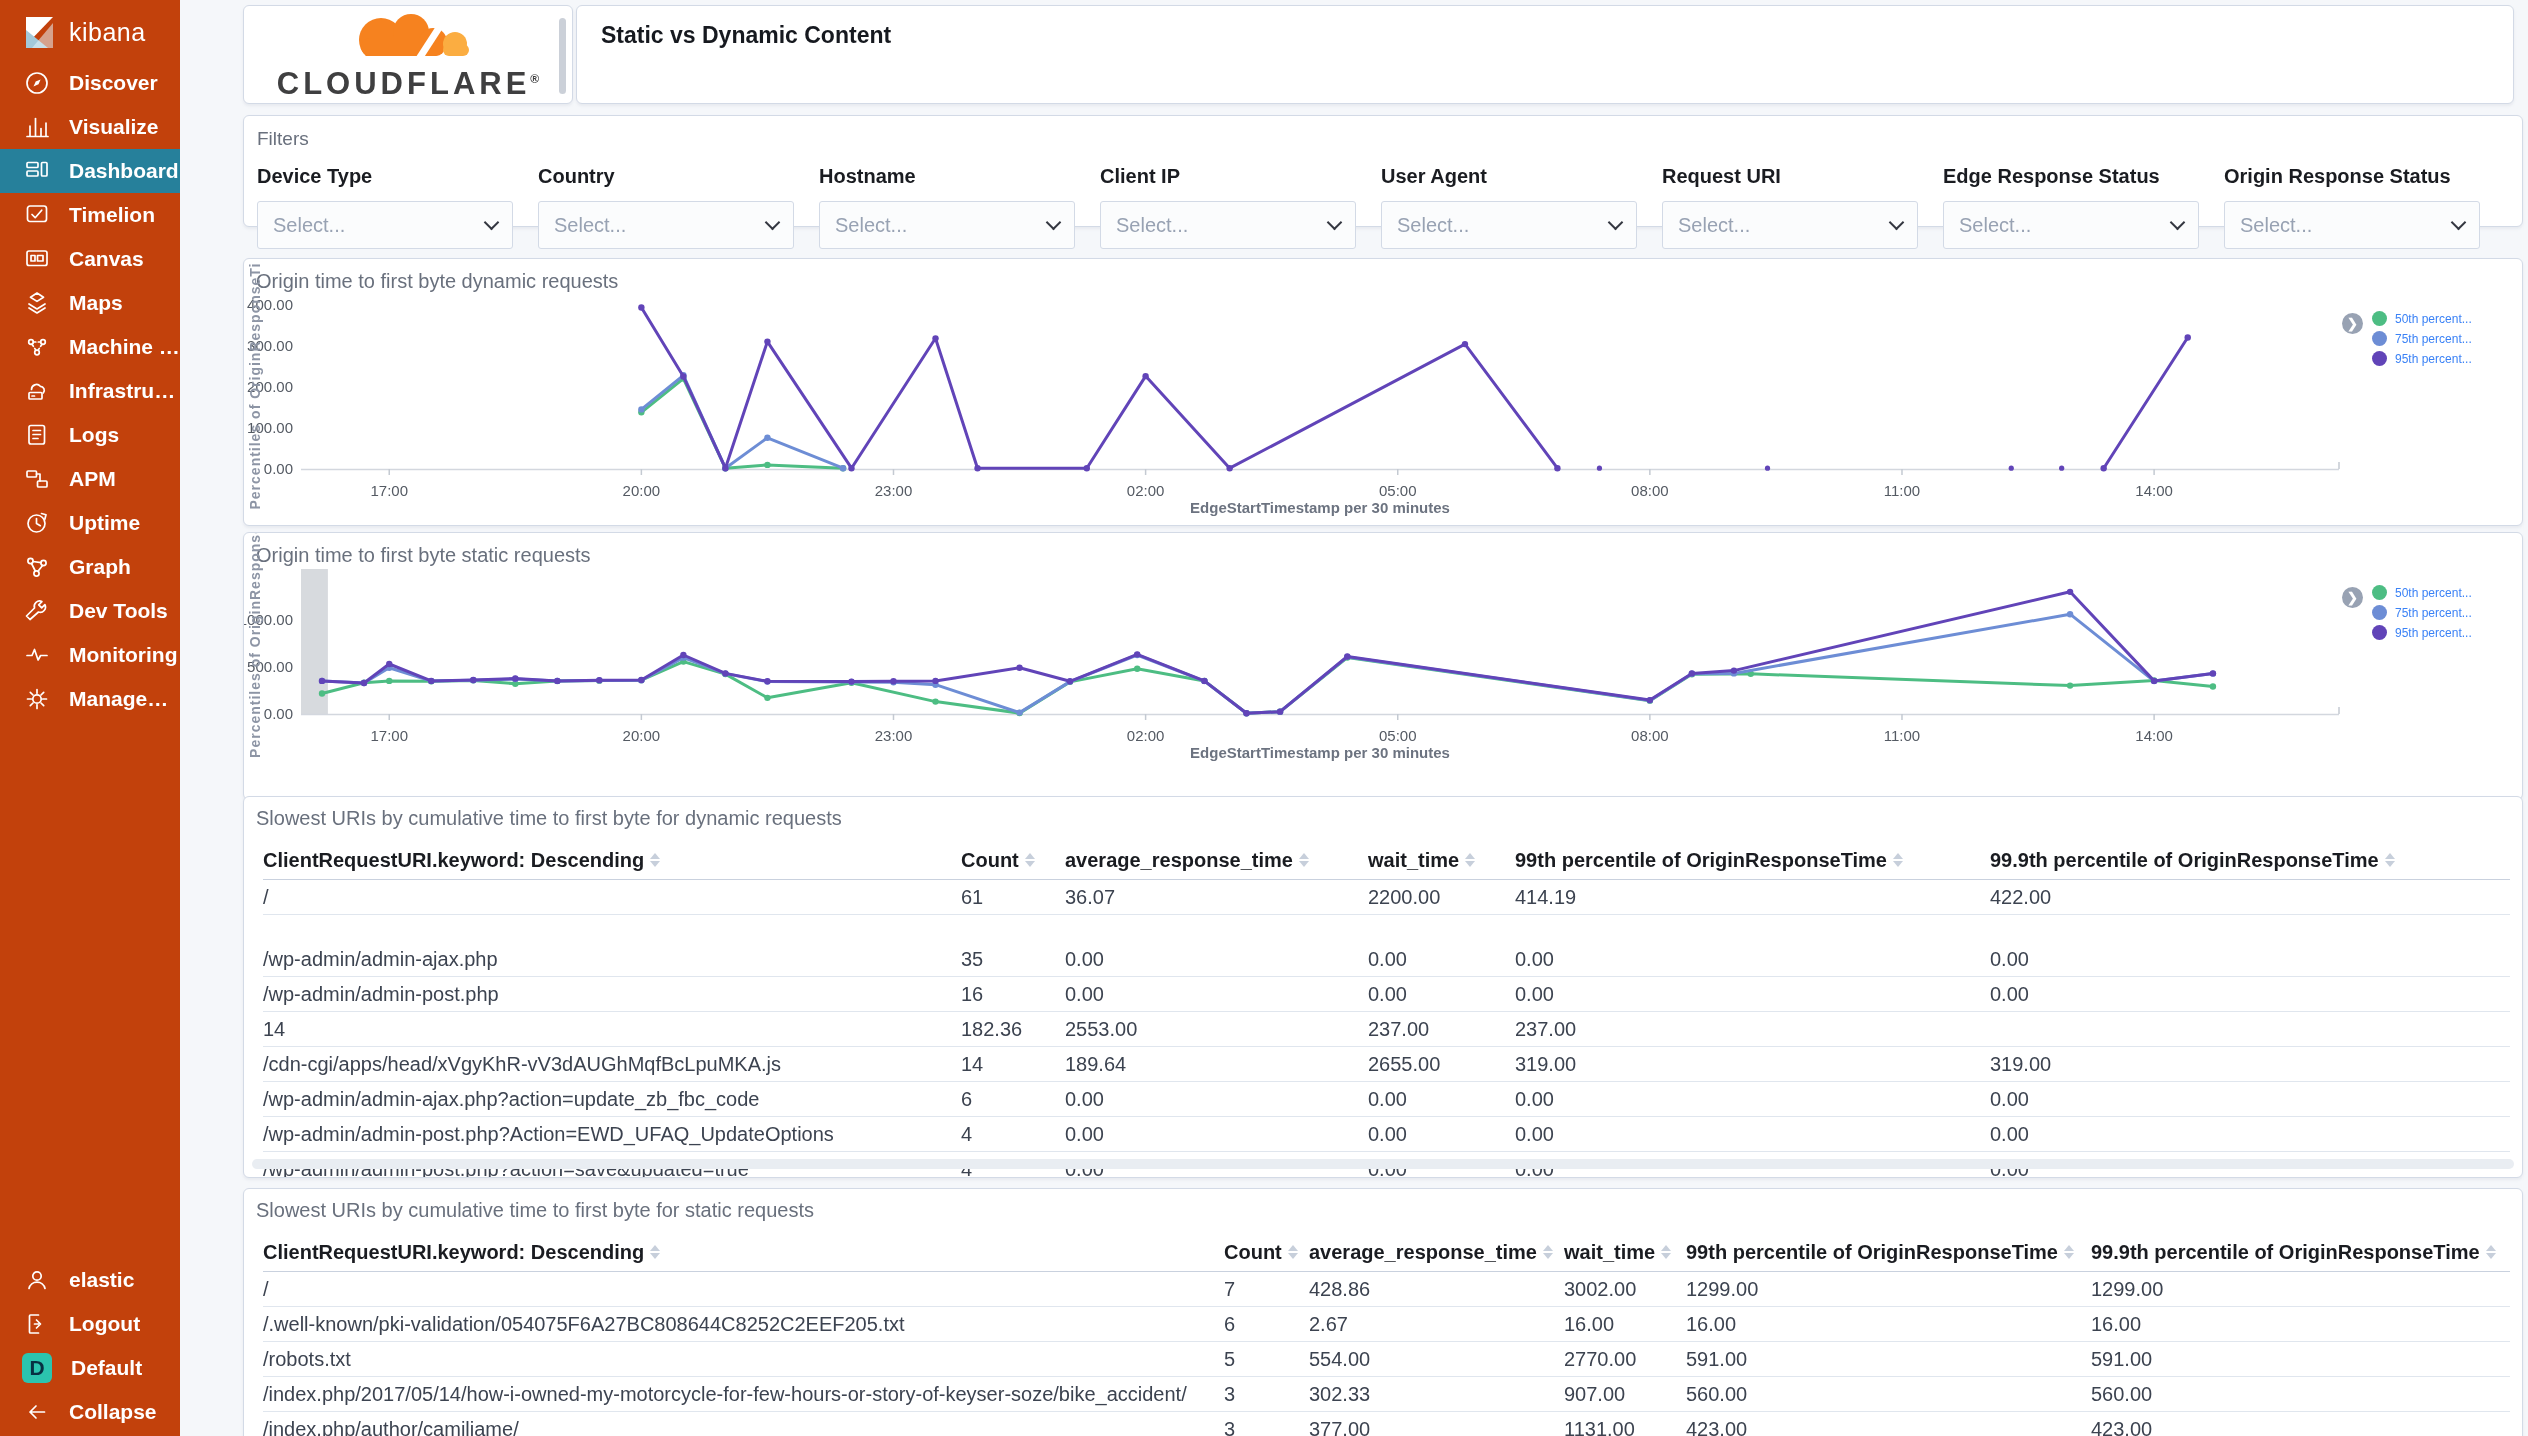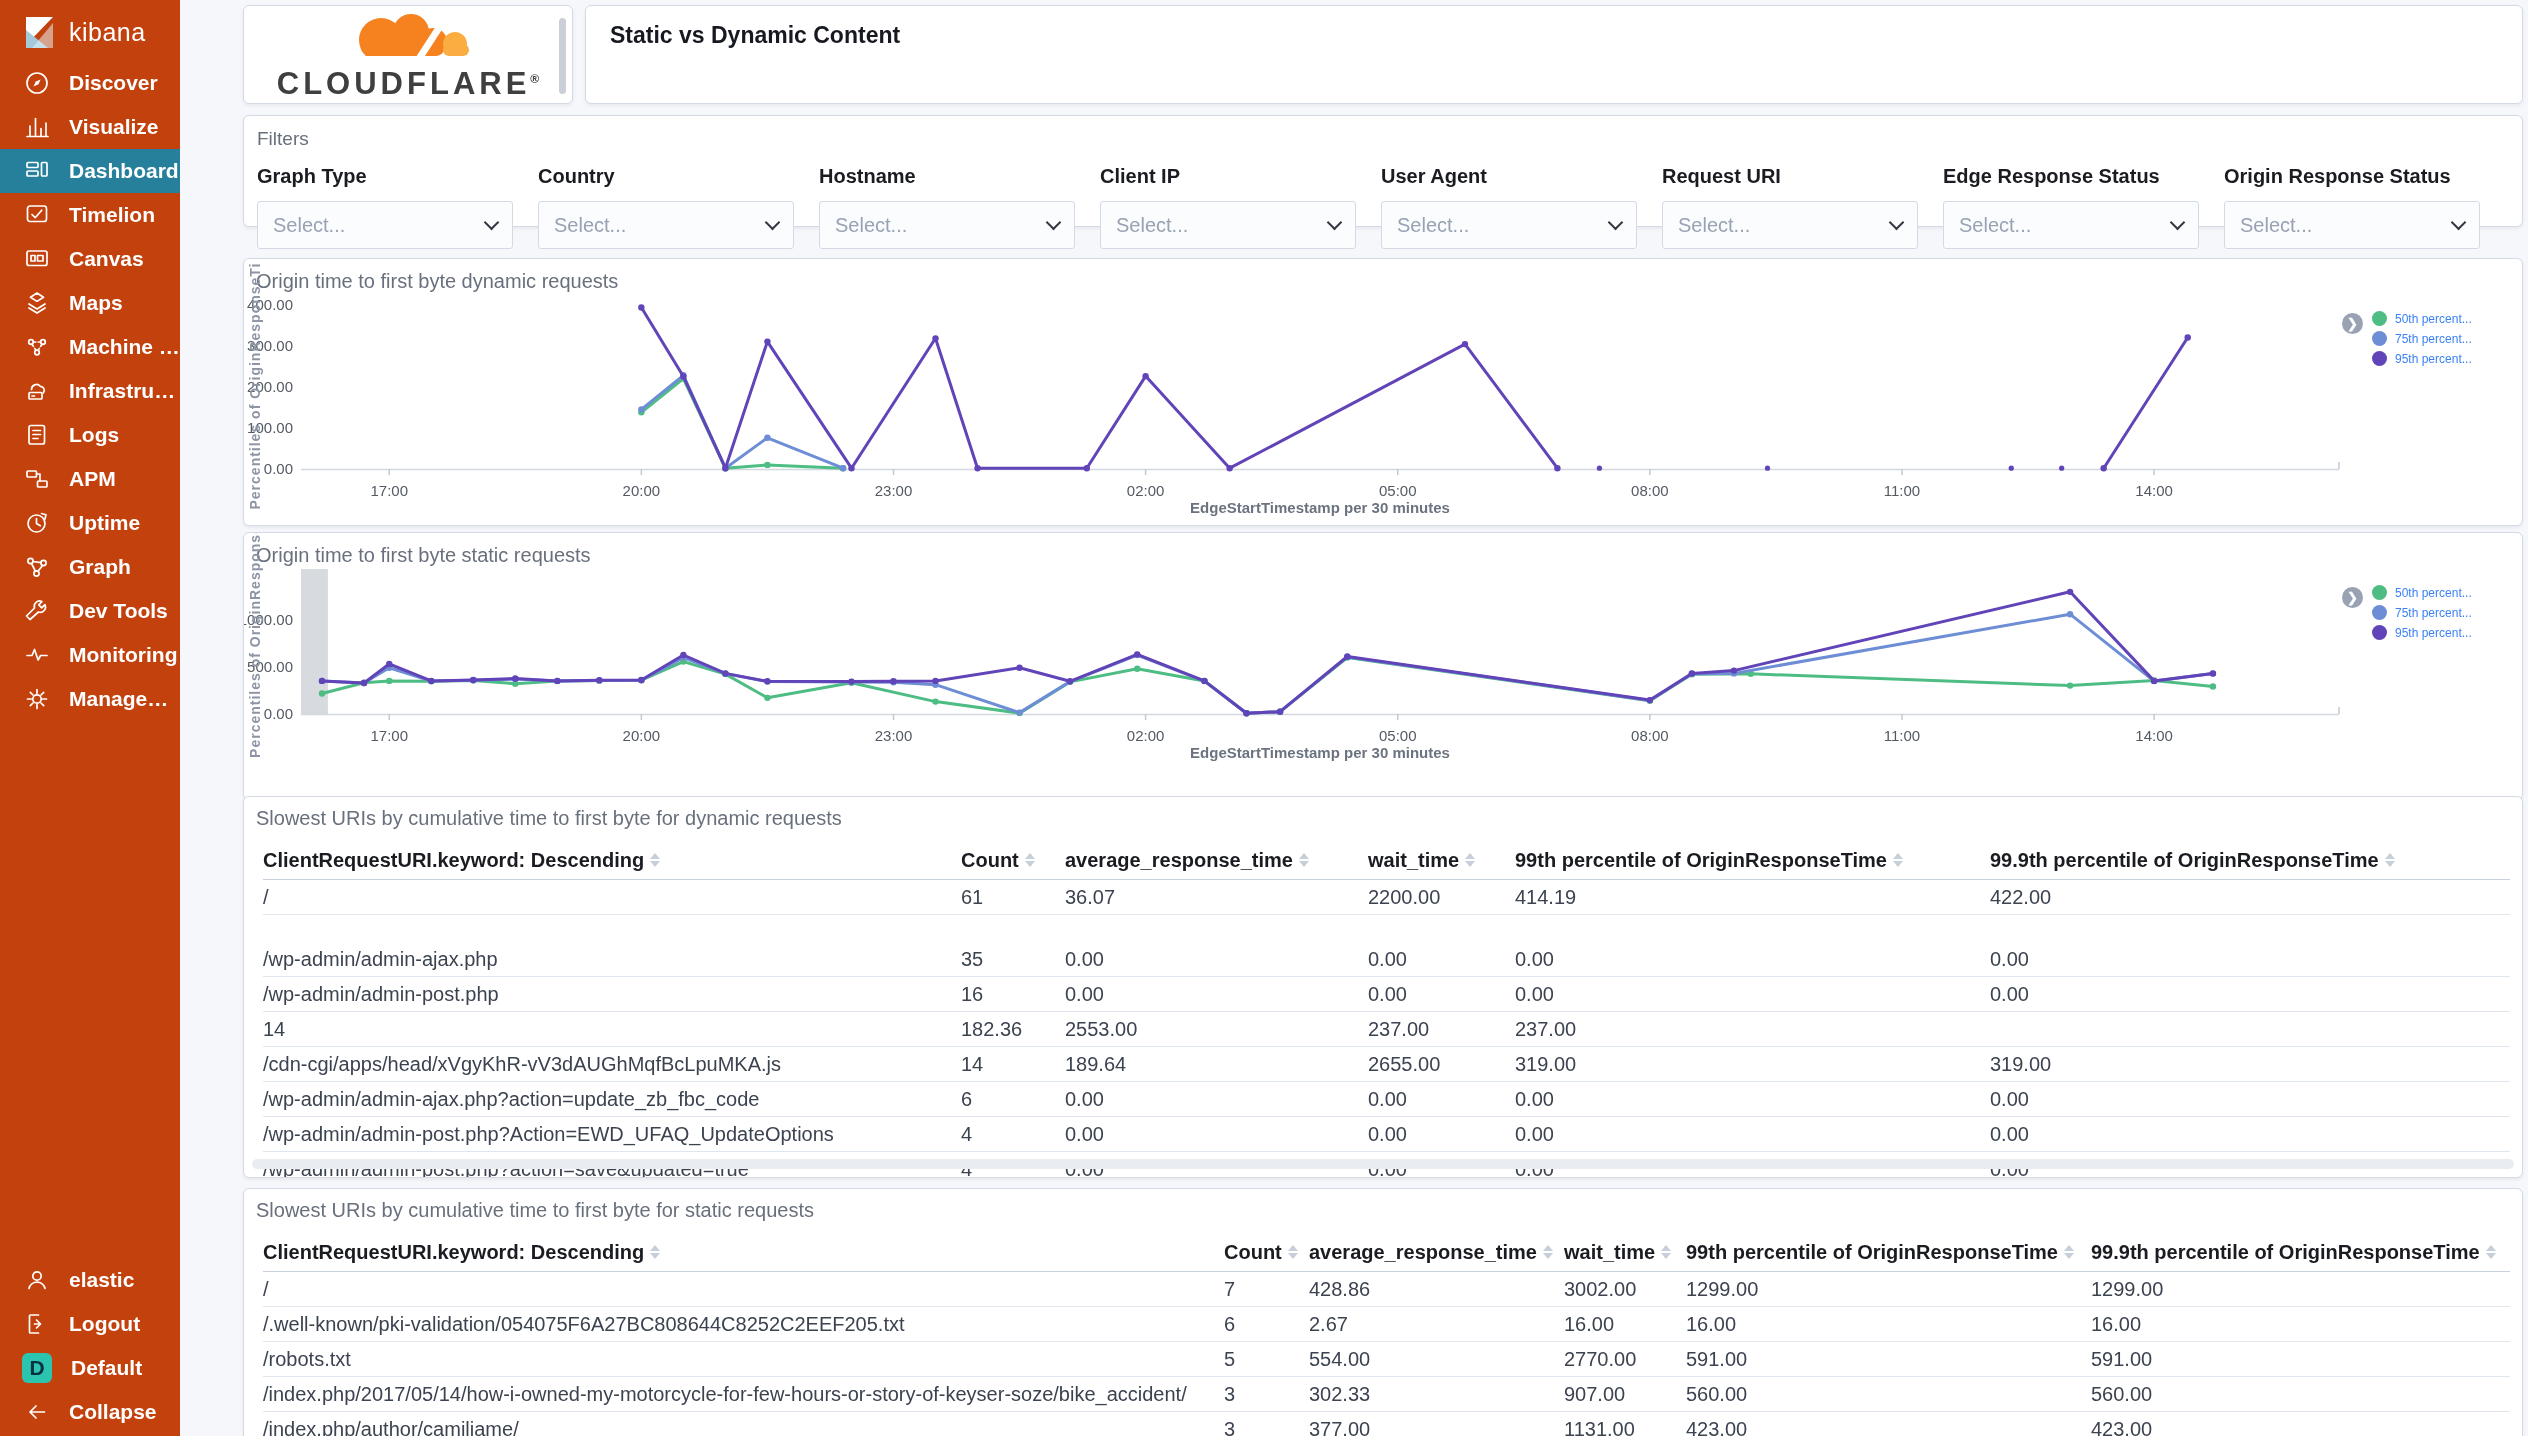--- a/index.html
+++ b/index.html
@@ -17,21 +17,21 @@
   .nav-item .txt{overflow:hidden;text-overflow:ellipsis;}
   #nav-footer{position:absolute;left:0;bottom:0px;width:100%;padding-bottom:2px;}
   .badge-d{width:30px;height:30px;border-radius:6px;background:#2bc4ae;color:#073042;
            font-weight:700;font-size:21px;display:flex;align-items:center;justify-content:center;flex:none;margin-left:-2px;}
 
   
   #content{position:absolute;left:180px;top:0;width:2348px;height:1436px;}
   .panel{position:absolute;background:#fff;border:1px solid #d3dae6;border-radius:6px;
          box-shadow:0 2px 3px rgba(152,162,179,.15);box-sizing:border-box;}
   #logo-panel{left:63px;top:5px;width:330px;height:99px;}
-  #title-panel{left:405px;top:5px;width:1938px;height:99px;}
+  #title-panel{left:396px;top:5px;width:1938px;height:99px;}
   #filters-panel{left:63px;top:115px;width:2280px;height:112px;}
   #chart-dynamic{left:63px;top:258px;width:2280px;height:268px;}
   #chart-static{left:63px;top:532px;width:2280px;height:268px;}
   #table-dynamic{left:63px;top:796px;width:2280px;height:382px;overflow:hidden;}
   #table-static{left:63px;top:1188px;width:2280px;height:320px;overflow:hidden;}
 
   #title-panel h1{margin:16px 0 0 24px;font-size:23px;font-weight:700;color:#16191f;}
 
   
   #cf-logo{position:absolute;left:85px;top:4px;}
@@ -260,21 +260,21 @@
   </section>
 
   <section class="panel" id="title-panel">
     <h1>Static vs Dynamic Content</h1>
   </section>
 
   <section class="panel" id="filters-panel">
     <div class="panel-label">Filters</div>
     <div id="filters-row">
         <div class="filter">
-          <div class="flabel">Graph Type</div>
+          <div class="flabel">Device Type</div>
           <div class="select">
             <span>Select...</span>
             <span class="caret"></span>
           </div>
         </div>
         <div class="filter">
           <div class="flabel">Country</div>
           <div class="select">
             <span>Select...</span>
             <span class="caret"></span>

